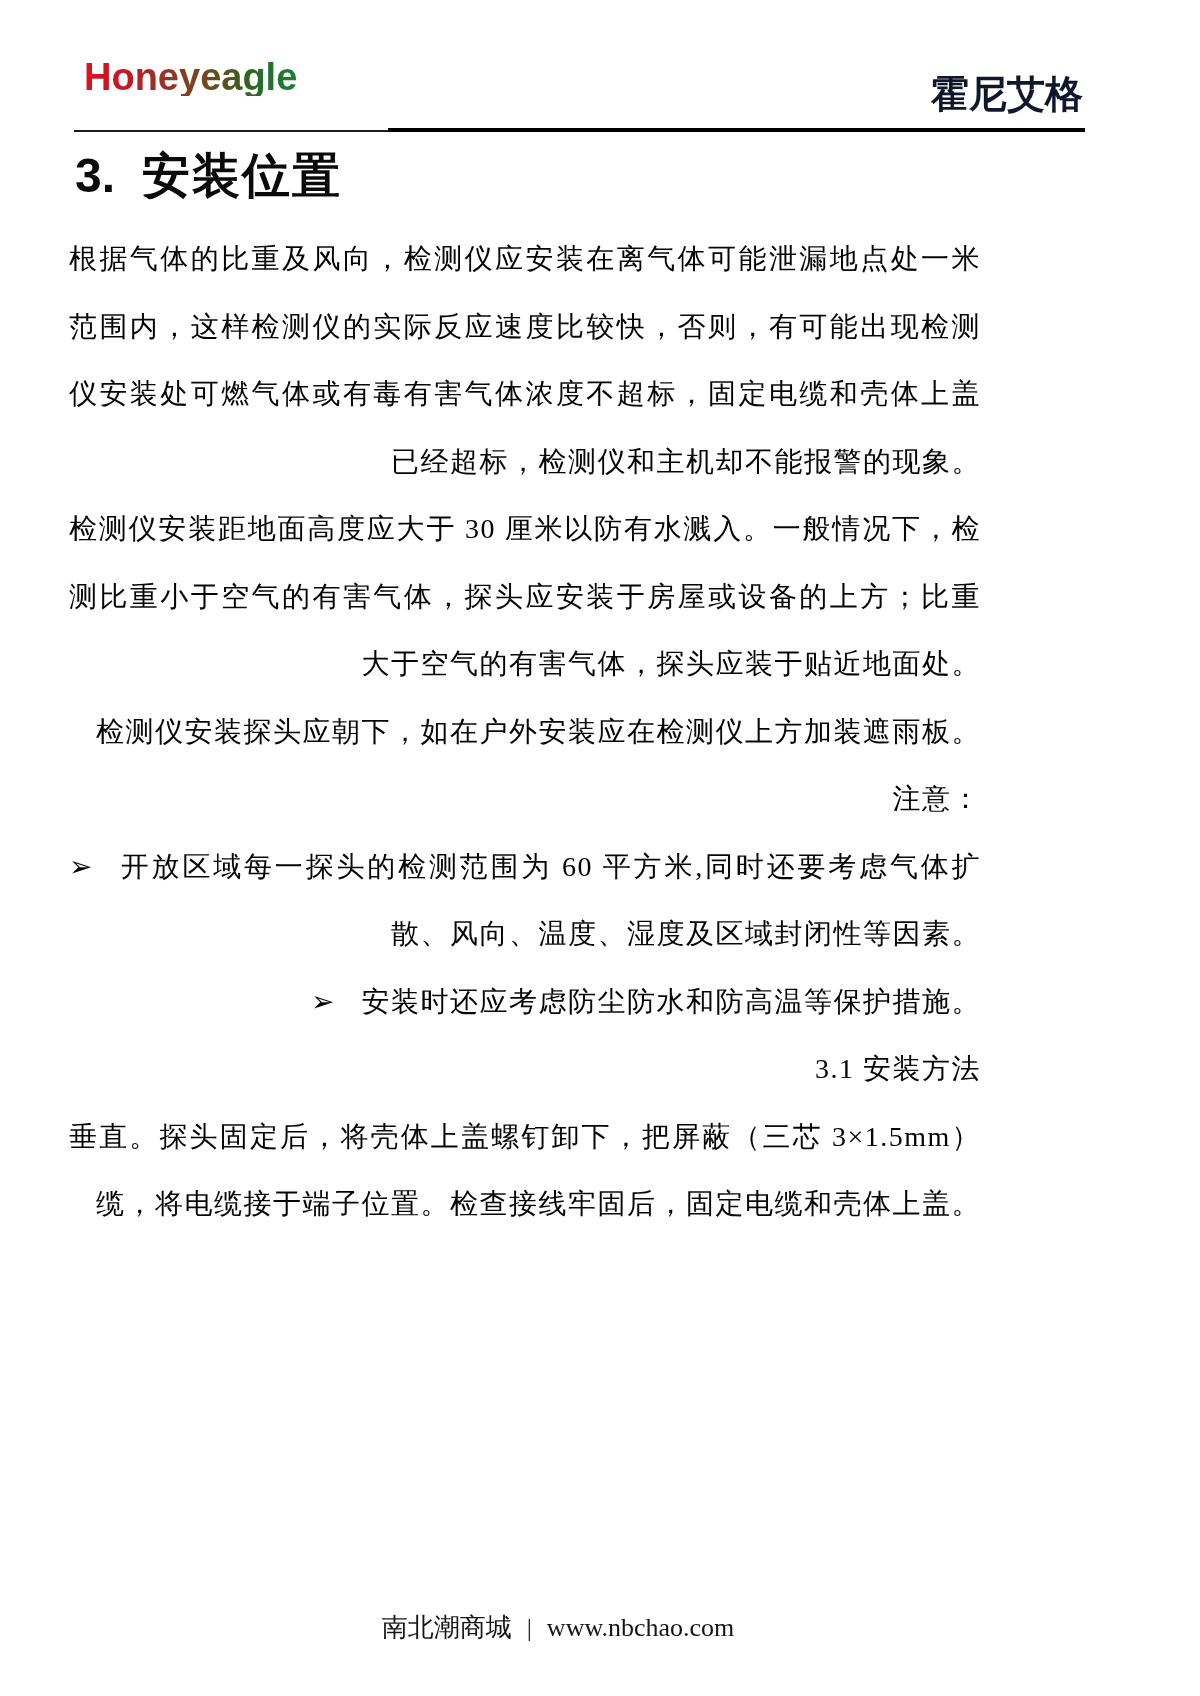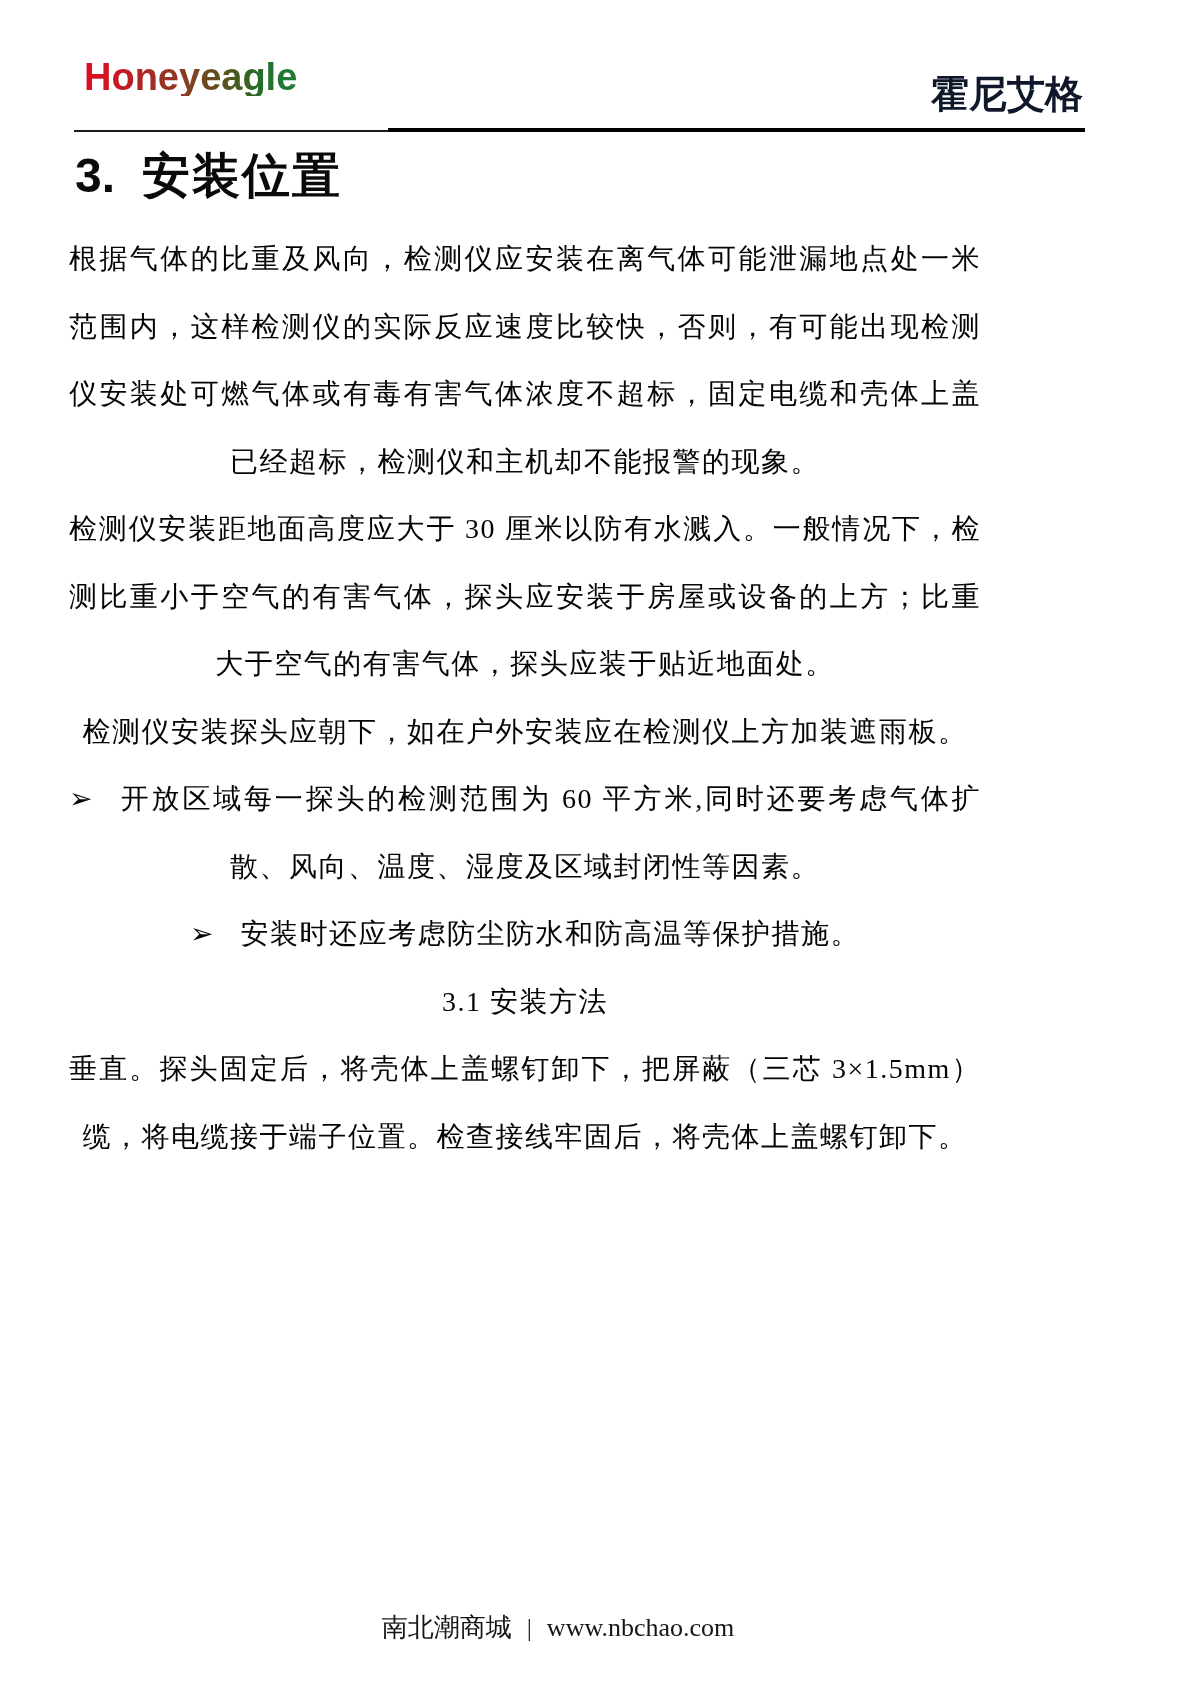--- a/index.html
+++ b/index.html
@@ -43,21 +43,21 @@
   }
   .h1 .ttl { margin-left: 27px; letter-spacing: 2px; }
 
   
   .body-text {
     position: absolute; left: 69px; top: 225px; width: 912px;
     font-size: 28px; line-height: 67.5px; letter-spacing: 1.5px;
     color: #050505;
   }
   .jl { text-align: justify; text-align-last: justify; text-justify: inter-character; }
-  .ll { text-align: center; }
+  .ll { text-align: right; }
   .bullet { margin-right: 27px; letter-spacing: 0; }
 
   
   .footer {
     position: absolute; left: 0; top: 1608px; width: 1200px;
     text-align: center; font-size: 26px; line-height: 40px;
     color: #151515;
     transform: translateX(-42px);
   }
   .footer .sep { margin: 0 15px; color: #2a2a2a; }
@@ -79,27 +79,28 @@
     <div class="jl">范围内，这样检测仪的实际反应速度比较快，否则，有可能出现检测</div>
     <div class="jl">仪安装处可燃气体或有毒有害气体浓度不超标，固定电缆和壳体上盖</div>
     <div class="ll">已经超标，检测仪和主机却不能报警的现象。</div>
 
     <div class="jl">检测仪安装距地面高度应大于 30 厘米以防有水溅入。一般情况下，检</div>
     <div class="jl">测比重小于空气的有害气体，探头应安装于房屋或设备的上方；比重</div>
     <div class="ll">大于空气的有害气体，探头应装于贴近地面处。</div>
 
     <div class="ll">检测仪安装探头应朝下，如在户外安装应在检测仪上方加装遮雨板。</div>
 
+    <div class="ll">注意：</div>
 
     <div class="jl"><span class="bullet">➢</span><span>开放区域每一探头的检测范围为 60 平方米,同时还要考虑气体扩</span></div>
     <div class="ll">散、风向、温度、湿度及区域封闭性等因素。</div>
 
     <div class="ll"><span class="bullet">➢</span><span>安装时还应考虑防尘防水和防高温等保护措施。</span></div>
 
     <div class="ll">3.1 安装方法</div>
 
     <div class="jl">垂直。探头固定后，将壳体上盖螺钉卸下，把屏蔽（三芯 3×1.5mm）</div>
-    <div class="ll">缆，将电缆接于端子位置。检查接线牢固后，将壳体上盖螺钉卸下。</div>
+    <div class="ll">缆，将电缆接于端子位置。检查接线牢固后，固定电缆和壳体上盖。</div>
   </main>
 
   <footer class="footer"><span>南北潮商城</span><span class="sep">|</span><span>www.nbchao.com</span></footer>
 
 </div>
 
 </body></html>

